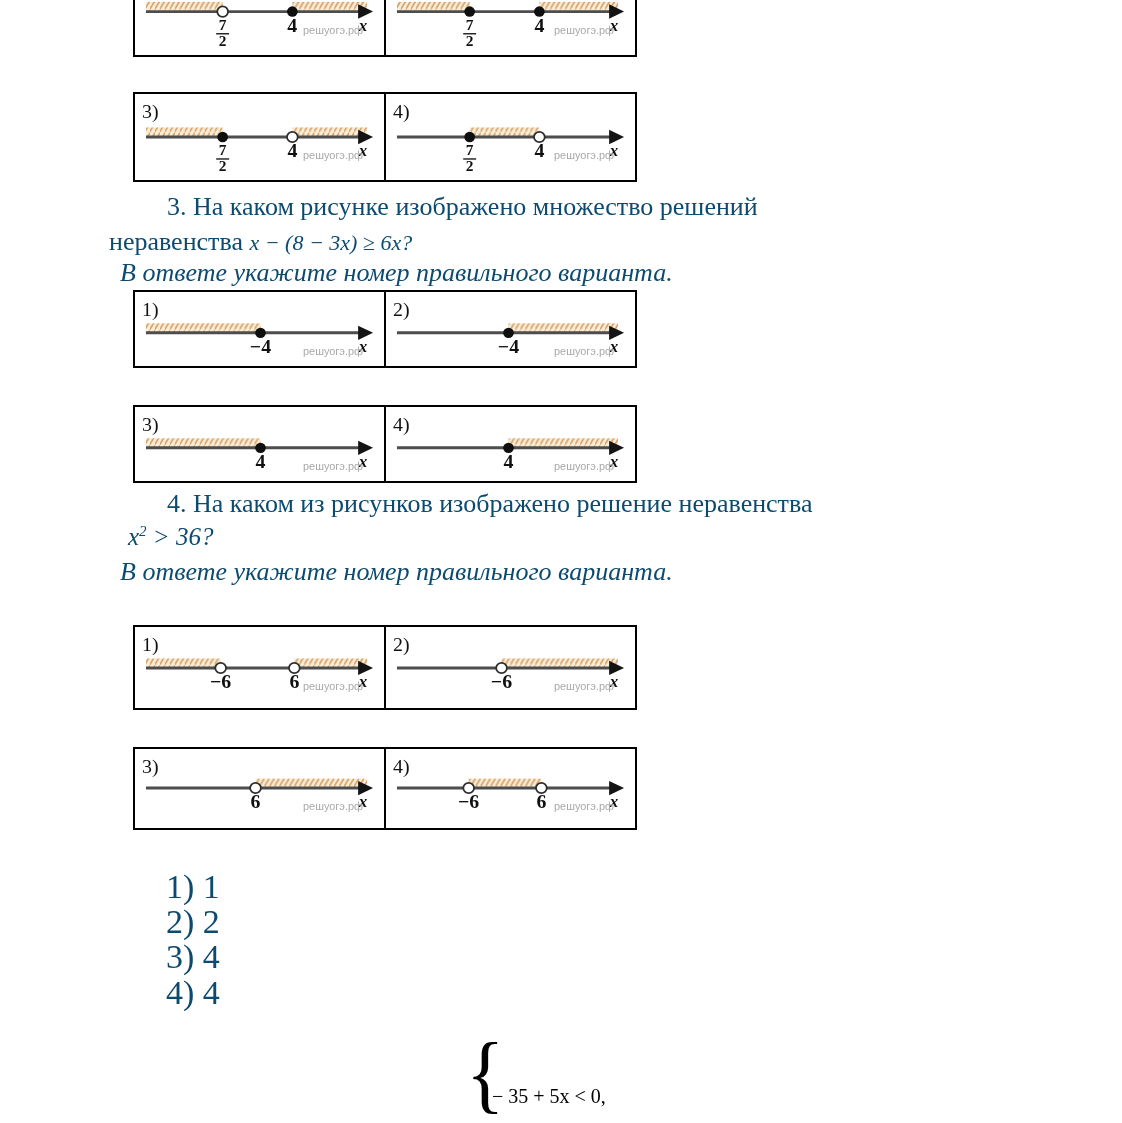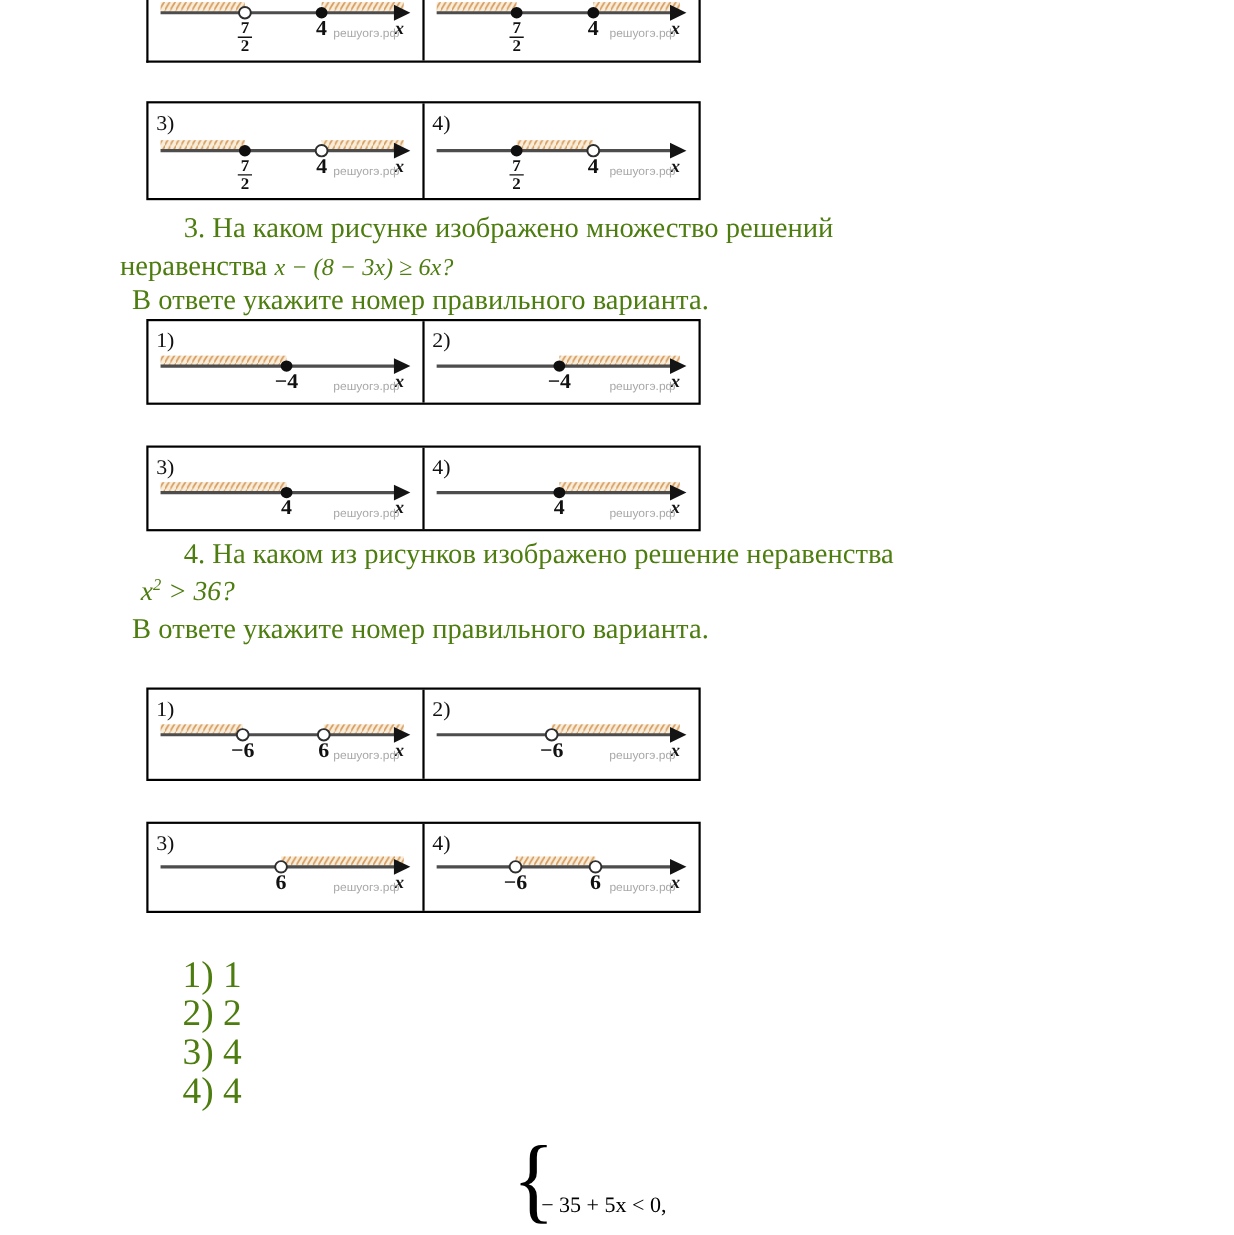--- a/index.html
+++ b/index.html
@@ -5,22 +5,22 @@
   html,body{margin:0;padding:0;background:#ffffff;}
   .page{position:relative;width:1122px;height:1123px;background:#ffffff;overflow:hidden;
         font-family:"Liberation Serif",serif;color:#000;}
   #figures{position:absolute;inset:0;}
   .fig-row{position:absolute;left:133px;width:504px;border:2px solid #000;
            box-sizing:border-box;display:flex;background:#fff;}
   .fig-row.cut{border-top:none;}
   .fig-box{position:relative;flex:1 1 0;overflow:hidden;}
   .fig-box.first{border-right:2px solid #000;}
   .fig-box svg{display:block;width:100%;height:100%;}
-  .tline{position:absolute;white-space:nowrap;font-size:26px;line-height:1.15;color:#4d7c0f;}
-  .note{}
+  .tline{position:absolute;white-space:nowrap;font-size:26px;line-height:1.15;color:#0c4a6e;}
+  .note{font-style:italic;}
   .math{font-style:italic;font-size:22px;}
   .math-big{font-style:italic;font-size:25px;}
   .math-big sup{font-size:15px;vertical-align:9px;font-style:italic;}
   .answers .tline{font-size:34px;}
   .sys-brace{position:absolute;left:466px;top:1030px;font-size:80px;line-height:80px;
              font-weight:400;transform:scaleY(1.08);transform-origin:top center;}
   .sys-line{position:absolute;left:492px;font-size:20px;white-space:nowrap;margin-top:42px;}
 </style>
 </head>
 <body>

